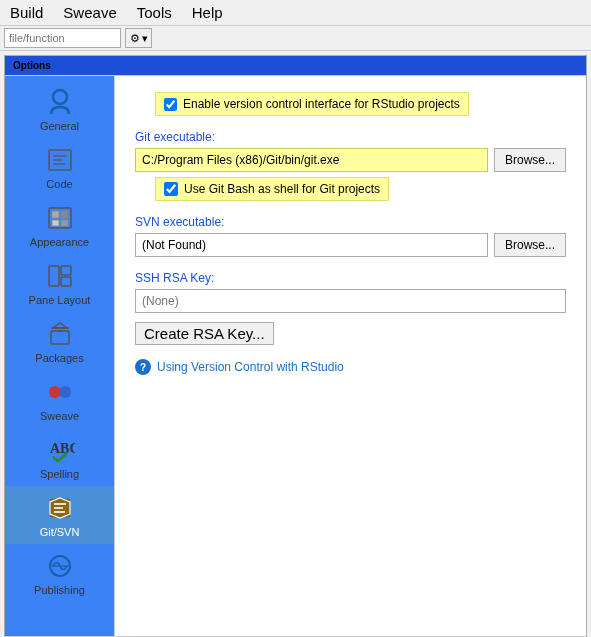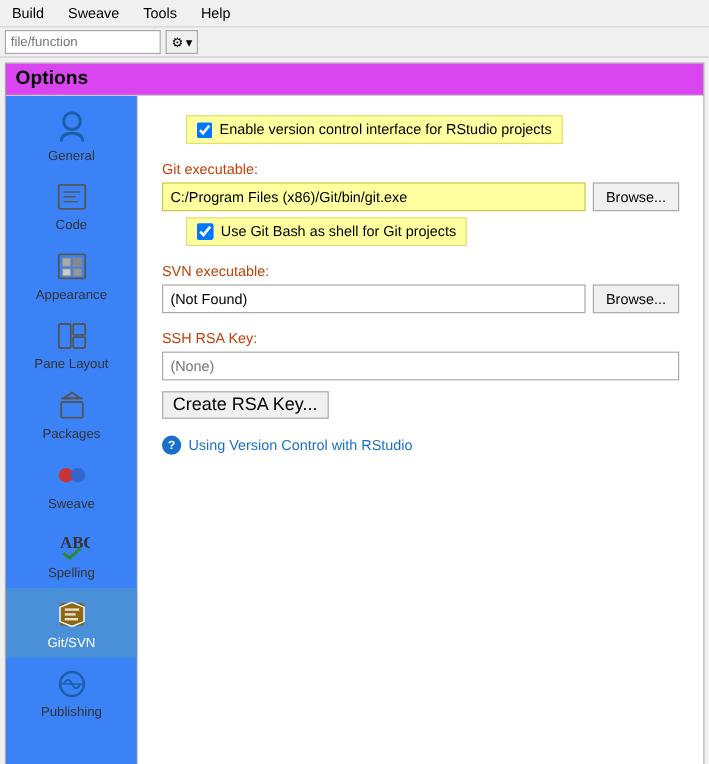--- a/index.html
+++ b/index.html
@@ -17,36 +17,36 @@
       background: #f0f0f0;
       border-bottom: 1px solid #ccc;
       display: flex;
       align-items: center;
       padding: 2px 4px;
       gap: 8px;
     }
     .menubar-item {
       padding: 2px 6px;
       cursor: pointer;
-      font-size: 12px;
+      font-size: 15px;
     }
 
     .toolbar {
       background: #f0f0f0;
       border-bottom: 1px solid #ccc;
       display: flex;
       align-items: center;
       padding: 2px 4px;
       gap: 4px;
     }
     .toolbar-input {
       border: 1px solid #aaa;
       padding: 1px 4px;
       font-size: 11px;
-      width: 130px;
+      width: 117px;
       height: 20px;
       background: white;
     }
     .toolbar-btn {
       border: 1px solid #aaa;
       background: #f0f0f0;
       padding: 1px 4px;
       font-size: 11px;
       cursor: pointer;
       display: flex;
@@ -55,24 +55,24 @@
       height: 20px;
     }
 
     
     .dialog {
       background: #f5f5f5;
       border: 1px solid #aaa;
       margin: 4px;
     }
     .dialog-title {
-      background: #d946ef;
+      background: #1d4ed8;
       border-bottom: 1px solid #ccc;
       padding: 4px 8px;
-      font-size: 16px;
+      font-size: 10px;
       font-weight: bold;
     }
     .dialog-body {
       display: flex;
       height: 560px;
     }
 
     
     .sidebar {
       width: 110px;
@@ -131,21 +131,21 @@
       padding: 4px 8px;
       border: 1px solid #e0e070;
       display: inline-flex;
       align-items: center;
       gap: 6px;
       margin-left: 20px;
     }
 
     .field-label {
       font-size: 12px;
-      color: #c2410c;
+      color: #1d4ed8;
       margin-bottom: 4px;
       font-weight: normal;
     }
     .field-row {
       display: flex;
       align-items: center;
       gap: 6px;
       margin-bottom: 5px;
     }
     .text-input {

